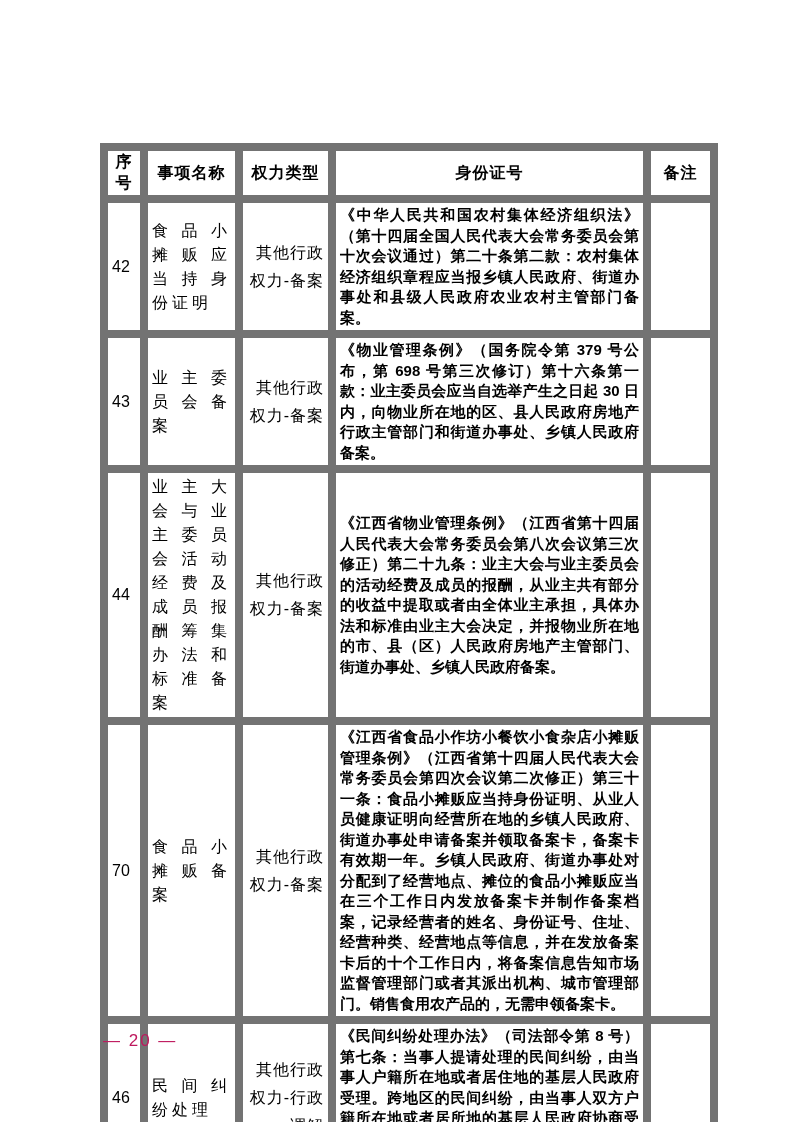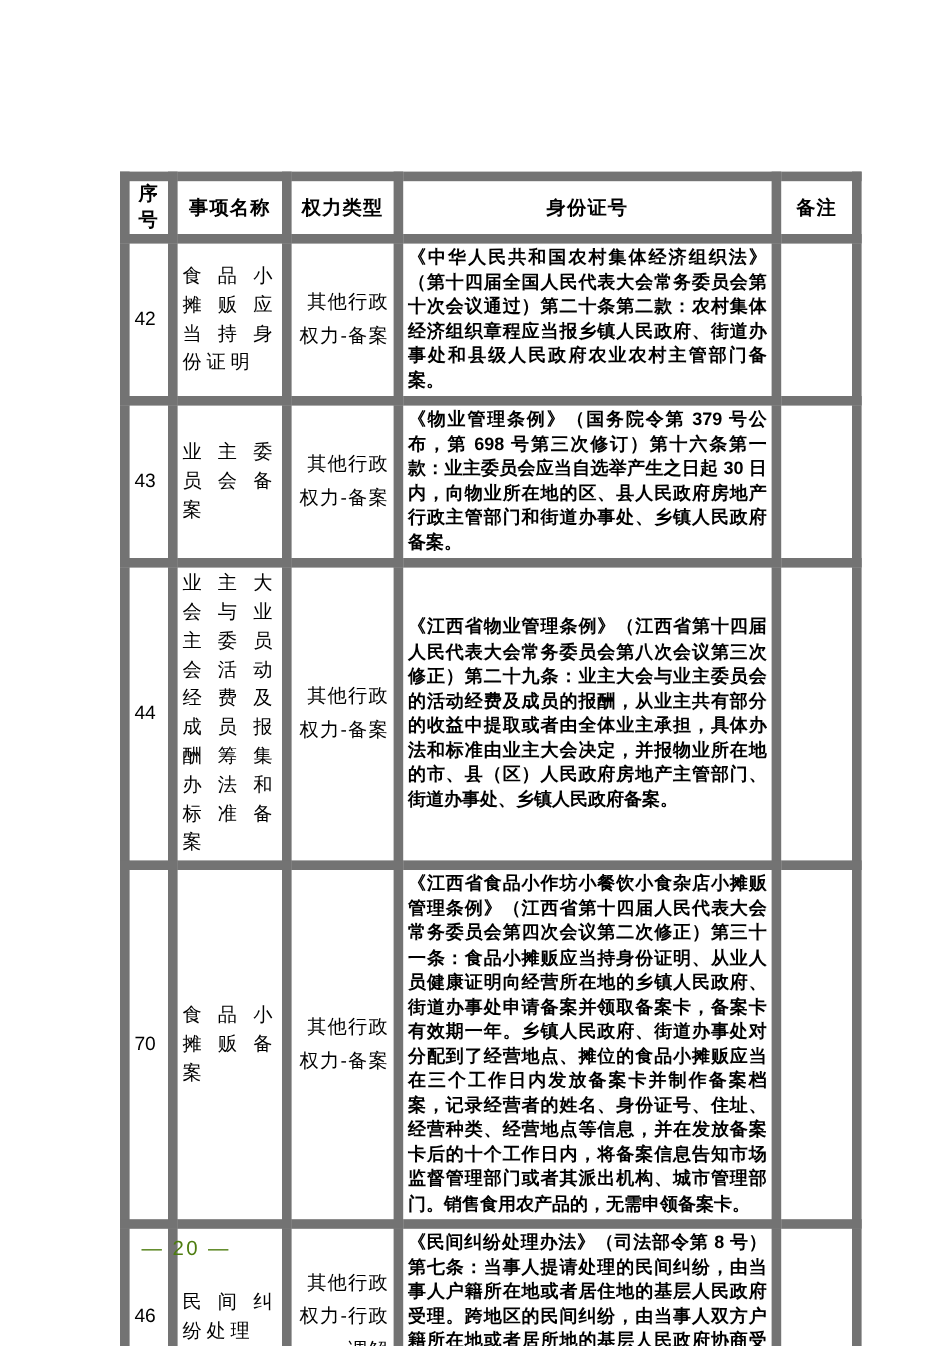--- a/index.html
+++ b/index.html
@@ -72,25 +72,25 @@
     font-size: 15px;
   }
   tr.r-h42 { height: 100px; }
   tr.r-h43 { height: 102px; }
   tr.r-h44 { height: 166px; }
   tr.r-h45 { height: 291px; }
   tr.r-h46 { height: 130px; }
   tr.r-h47 { height: 26px; }
   .page-footer {
     position: absolute;
-    left: 118px;
+    left: 103px;
     top: 1031px;
     font-size: 17px;
     letter-spacing: 2px;
-    color: #4d7c0f;
+    color: #be185d;
   }
 </style>
 </head>
 <body>
 
 <div class="page">
 
   <table class="doc-table">
     <colgroup>
       <col style="width:40px">

